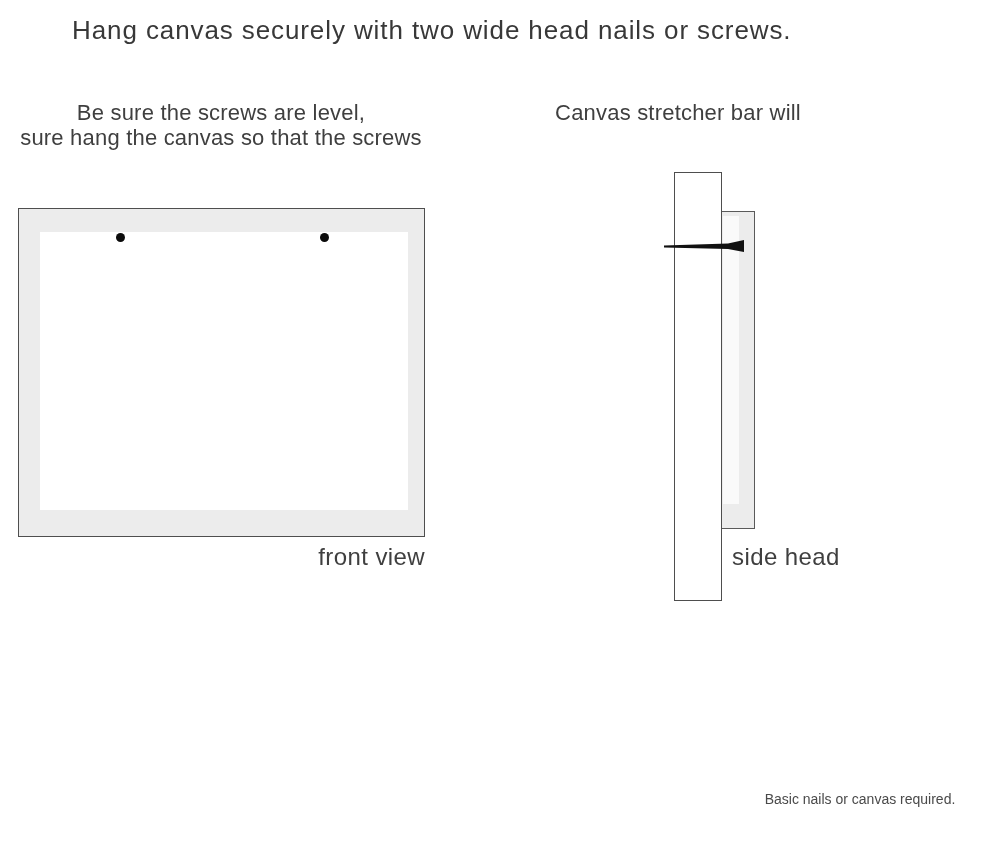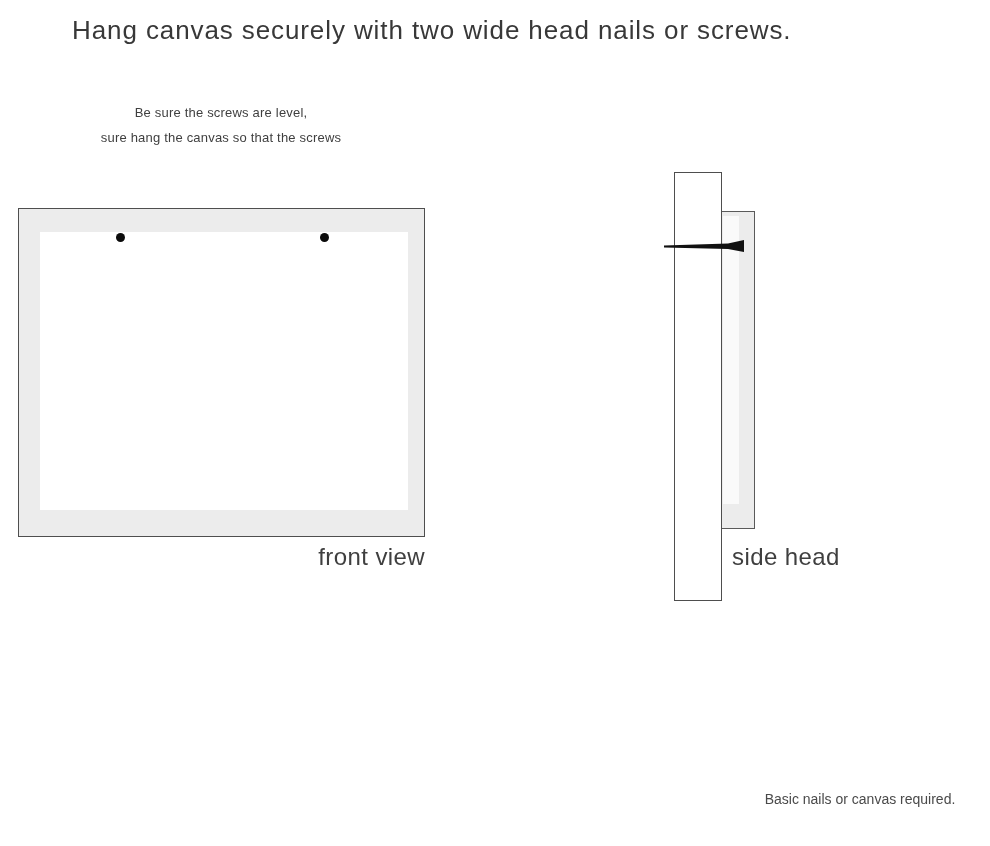--- a/index.html
+++ b/index.html
@@ -25,21 +25,21 @@
     font-weight: 400;
     letter-spacing: 0.9px;
     color: #383838;
     white-space: nowrap;
     text-align: right;
   }
   .instr {
     position: absolute;
     top: 100px;
     text-align: center;
-    font-size: 13px;
+    font-size: 22px;
     line-height: 25px;
     letter-spacing: 0.2px;
     color: #3f3f3f;
   }
   .instr-front { left: 20px;  width: 402px; }
   .instr-side  { left: 545px; width: 266px; }
 
   
   .front-outer {
     position: absolute;
@@ -144,20 +144,21 @@
 <div class="sheet">
 
   <h1 class="title">Hang canvas securely with two wide head nails or screws.</h1>
 
   <div class="instr instr-front">
     <div>Be sure the screws are level,</div>
     <div>sure hang the canvas so that the screws</div>
   </div>
 
   <div class="instr instr-side">
+    <div>Canvas stretcher bar will</div>
   </div>
 
   <div class="front-outer">
     <div class="front-inner"></div>
     <div class="screw-dot screw-left"></div>
     <div class="screw-dot screw-right"></div>
   </div>
   <div class="view-label front-label">front view</div>
 
   <div class="sv-canvas">

